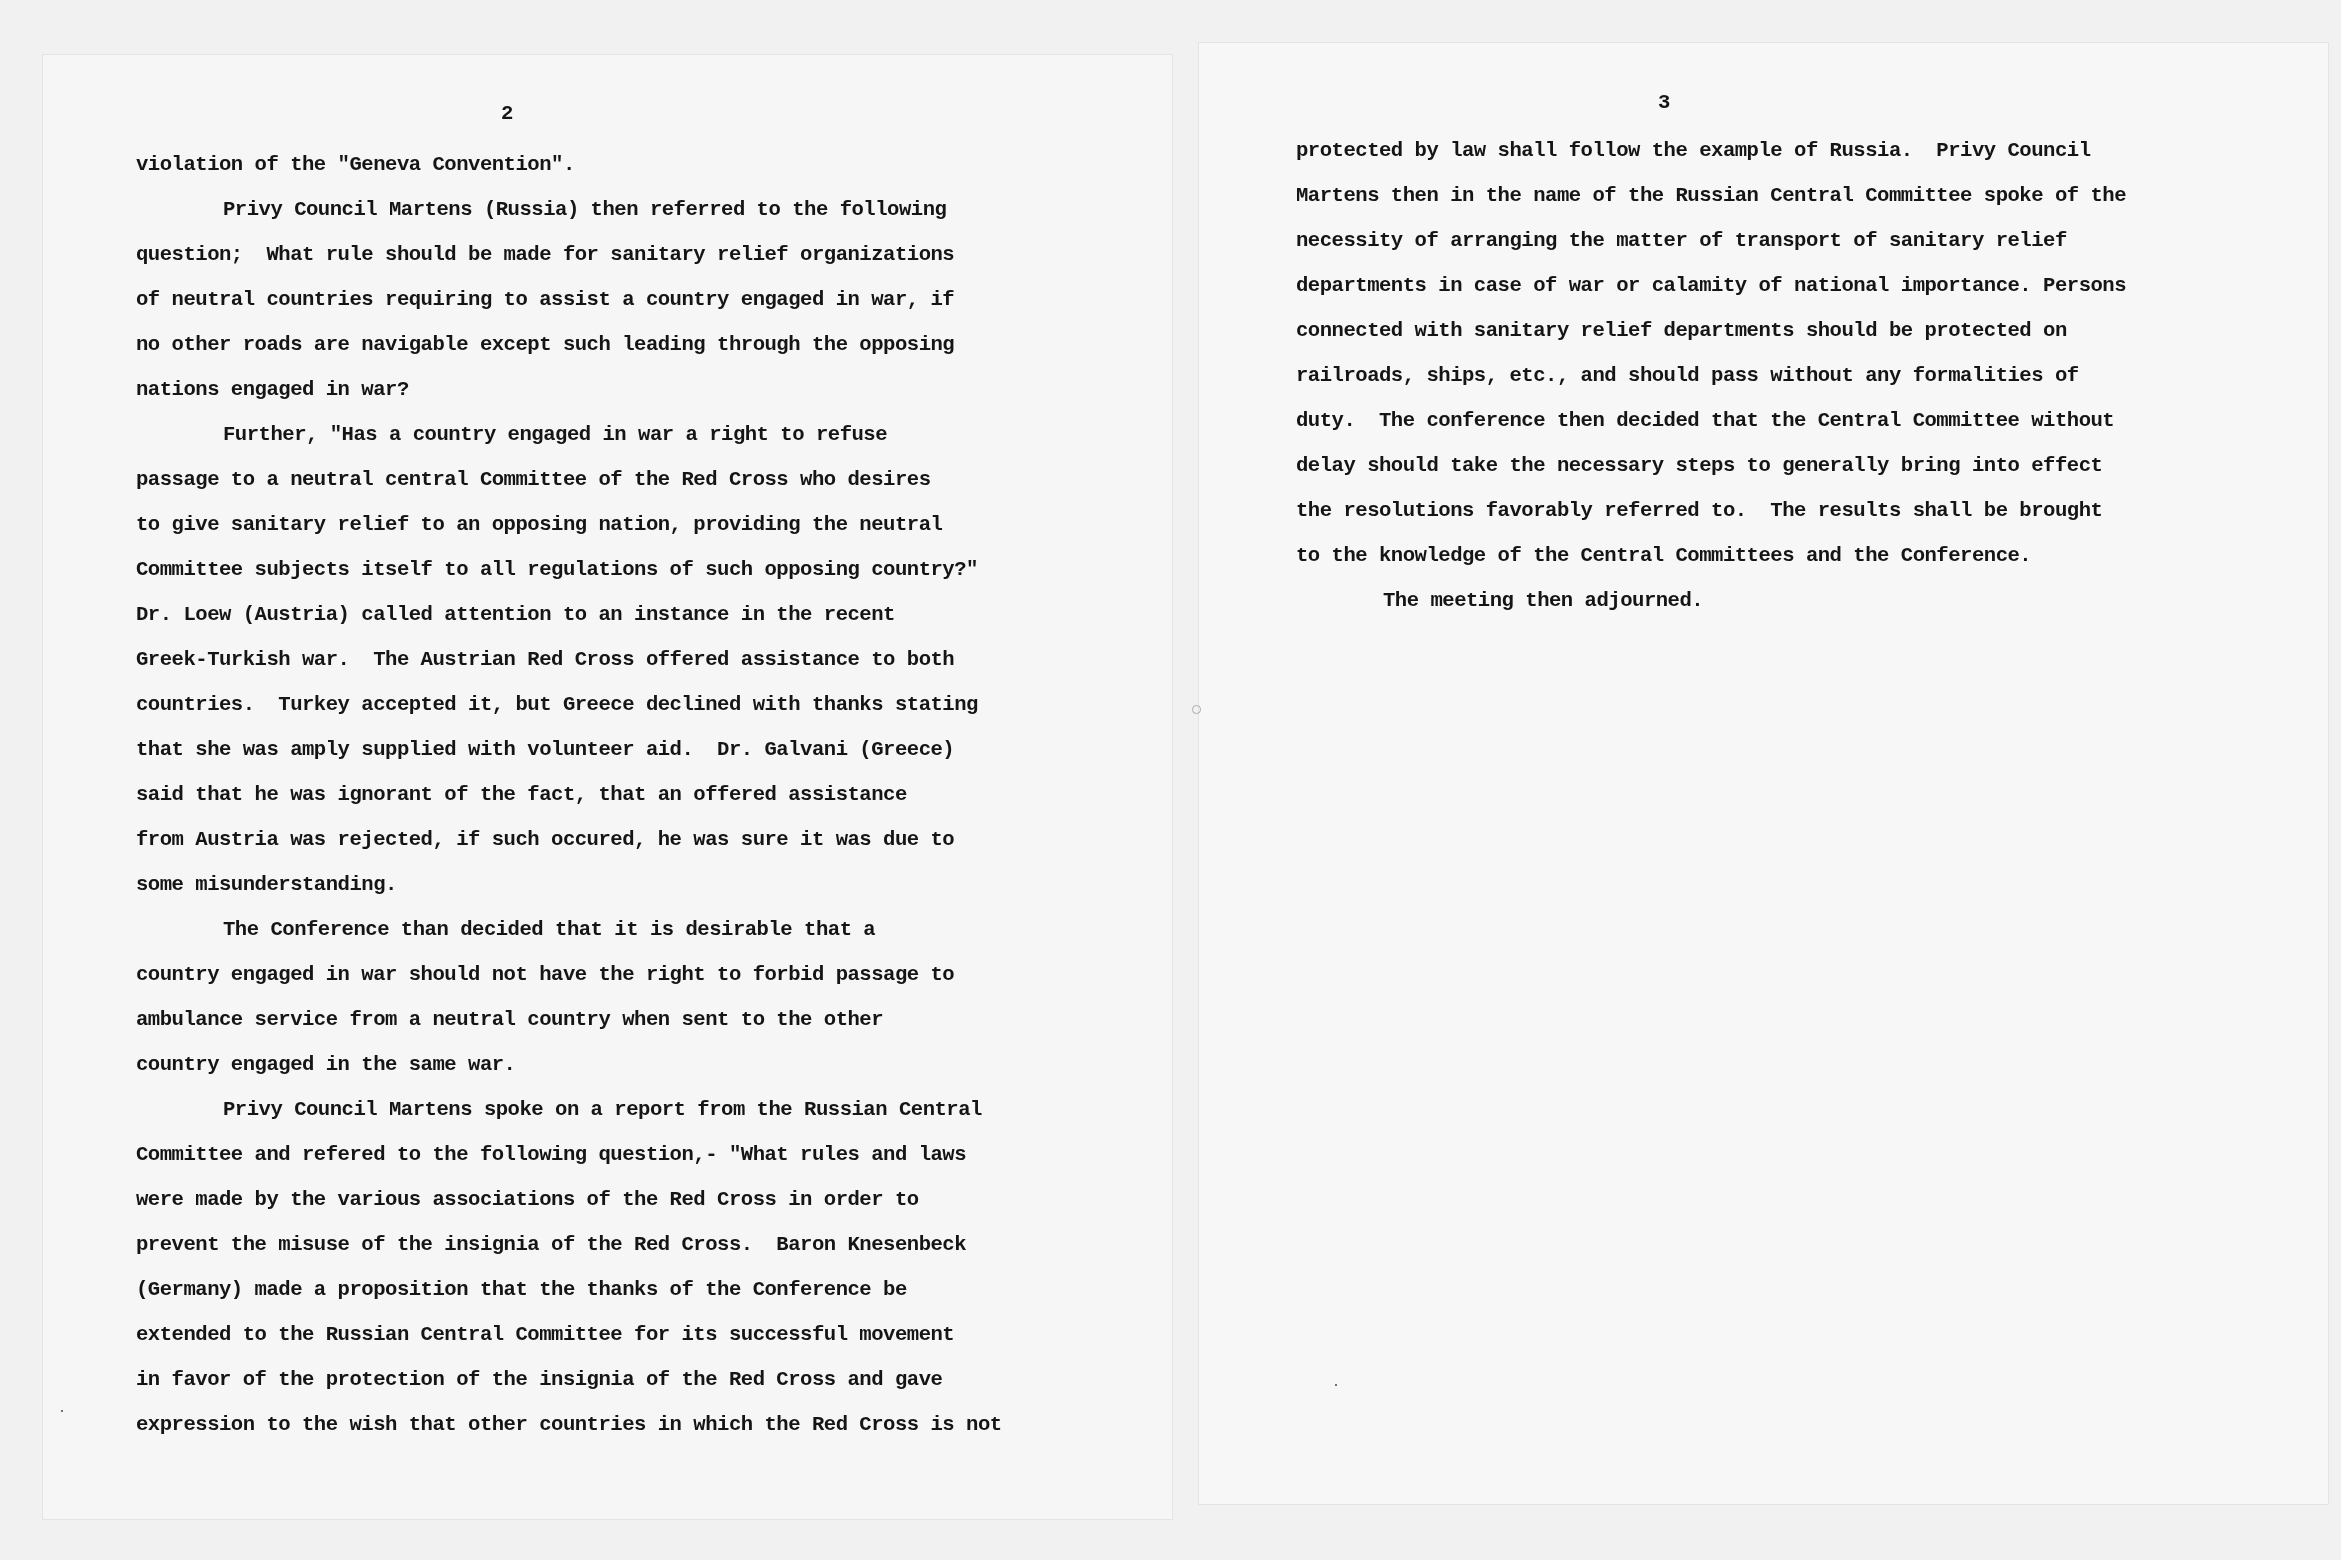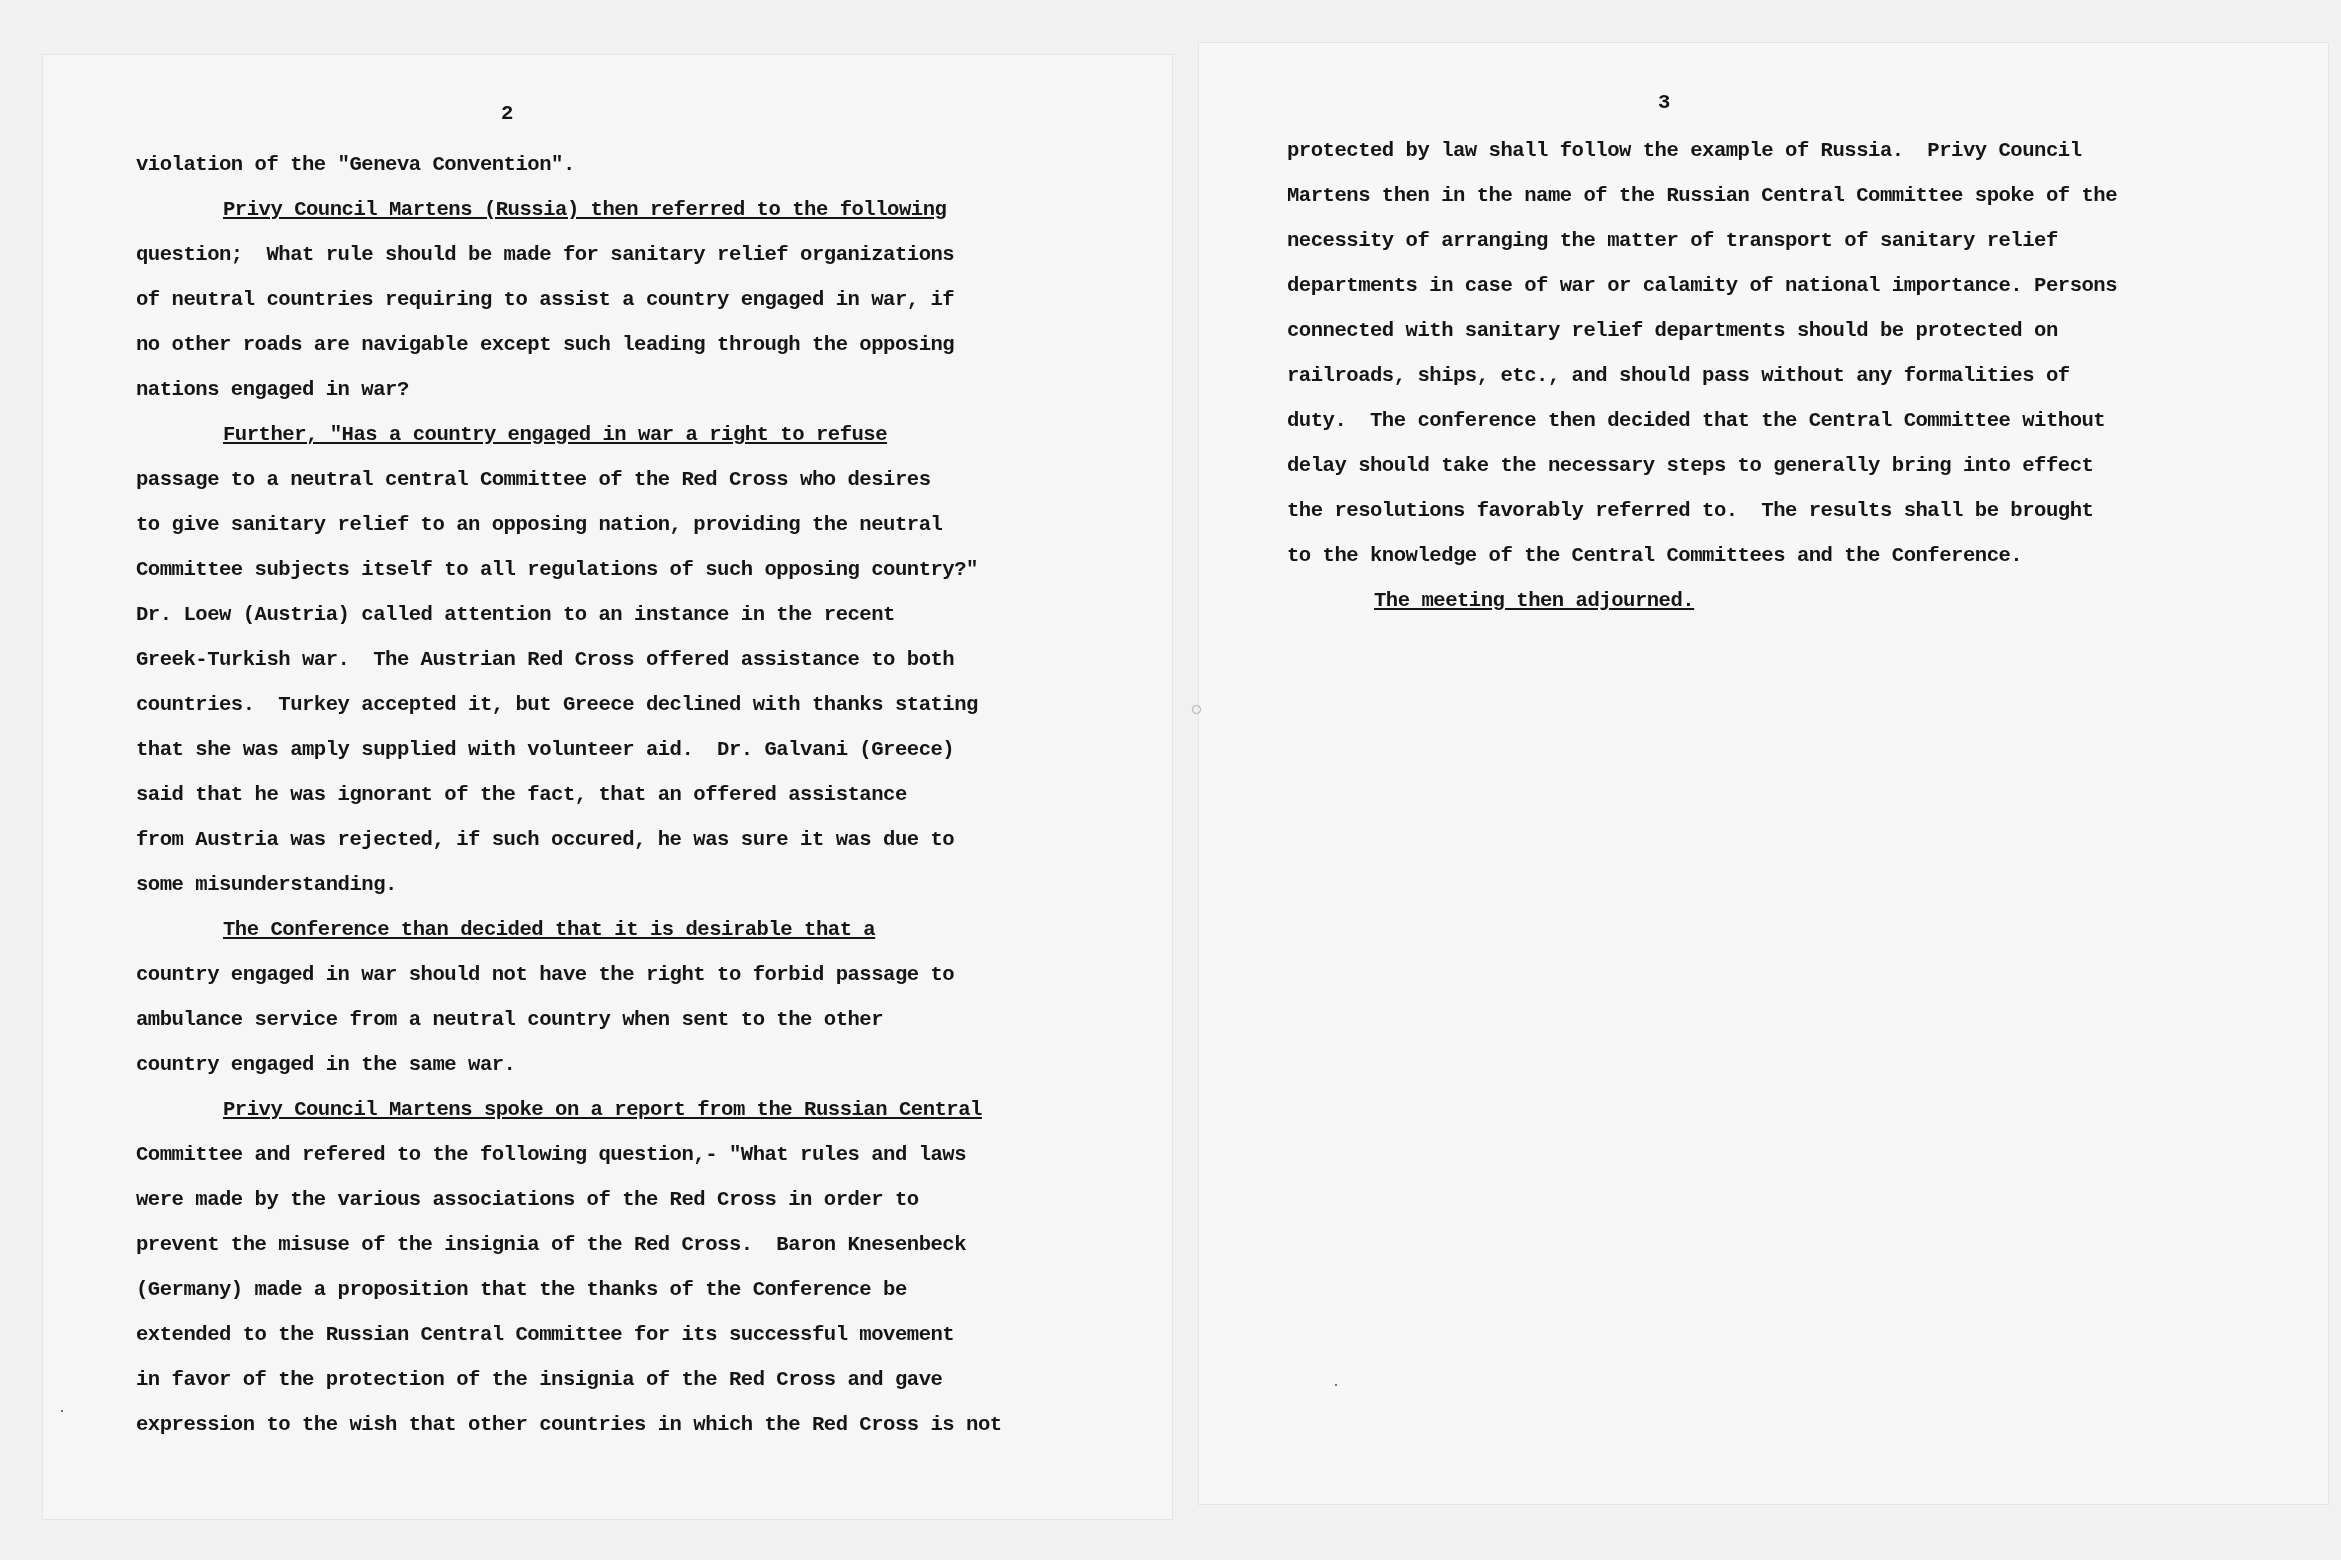--- a/index.html
+++ b/index.html
@@ -28,23 +28,23 @@
   #page-left .page-number { left: 458px; top: 47px; }
   #page-right .page-number { left: 459px; top: 48px; }
   .body-text {
     position: absolute;
     font-size: 20.6px; font-weight: bold;
     letter-spacing: -0.5px;
     line-height: 45px;
     white-space: pre;
   }
   #page-left .body-text { left: 93px; top: 87px; }
-  #page-right .body-text { left: 88px; top: 85px; }
+  #page-right .body-text { left: 97px; top: 85px; }
   .line { display: block; height: 45px; }
-  .indent { padding-left: 87px; text-decoration: underline; }
+  .indent { padding-left: 87px; }
   .speck { position: absolute; background: #444; border-radius: 50%; }
 </style>
 </head>
 <body>
 
 <div class="page" id="page-left">
   <div class="page-number">2</div>
   <div class="body-text" id="left-text"><span class="line">violation of the "Geneva Convention".</span><span class="line indent">Privy Council Martens (Russia) then referred to the following</span><span class="line">question;  What rule should be made for sanitary relief organizations</span><span class="line">of neutral countries requiring to assist a country engaged in war, if</span><span class="line">no other roads are navigable except such leading through the opposing</span><span class="line">nations engaged in war?</span><span class="line indent">Further, "Has a country engaged in war a right to refuse</span><span class="line">passage to a neutral central Committee of the Red Cross who desires</span><span class="line">to give sanitary relief to an opposing nation, providing the neutral</span><span class="line">Committee subjects itself to all regulations of such opposing country?"</span><span class="line">Dr. Loew (Austria) called attention to an instance in the recent</span><span class="line">Greek-Turkish war.  The Austrian Red Cross offered assistance to both</span><span class="line">countries.  Turkey accepted it, but Greece declined with thanks stating</span><span class="line">that she was amply supplied with volunteer aid.  Dr. Galvani (Greece)</span><span class="line">said that he was ignorant of the fact, that an offered assistance</span><span class="line">from Austria was rejected, if such occured, he was sure it was due to</span><span class="line">some misunderstanding.</span><span class="line indent">The Conference than decided that it is desirable that a</span><span class="line">country engaged in war should not have the right to forbid passage to</span><span class="line">ambulance service from a neutral country when sent to the other</span><span class="line">country engaged in the same war.</span><span class="line indent">Privy Council Martens spoke on a report from the Russian Central</span><span class="line">Committee and refered to the following question,- "What rules and laws</span><span class="line">were made by the various associations of the Red Cross in order to</span><span class="line">prevent the misuse of the insignia of the Red Cross.  Baron Knesenbeck</span><span class="line">(Germany) made a proposition that the thanks of the Conference be</span><span class="line">extended to the Russian Central Committee for its successful movement</span><span class="line">in favor of the protection of the insignia of the Red Cross and gave</span><span class="line">expression to the wish that other countries in which the Red Cross is not</span></div>
 </div>
 

